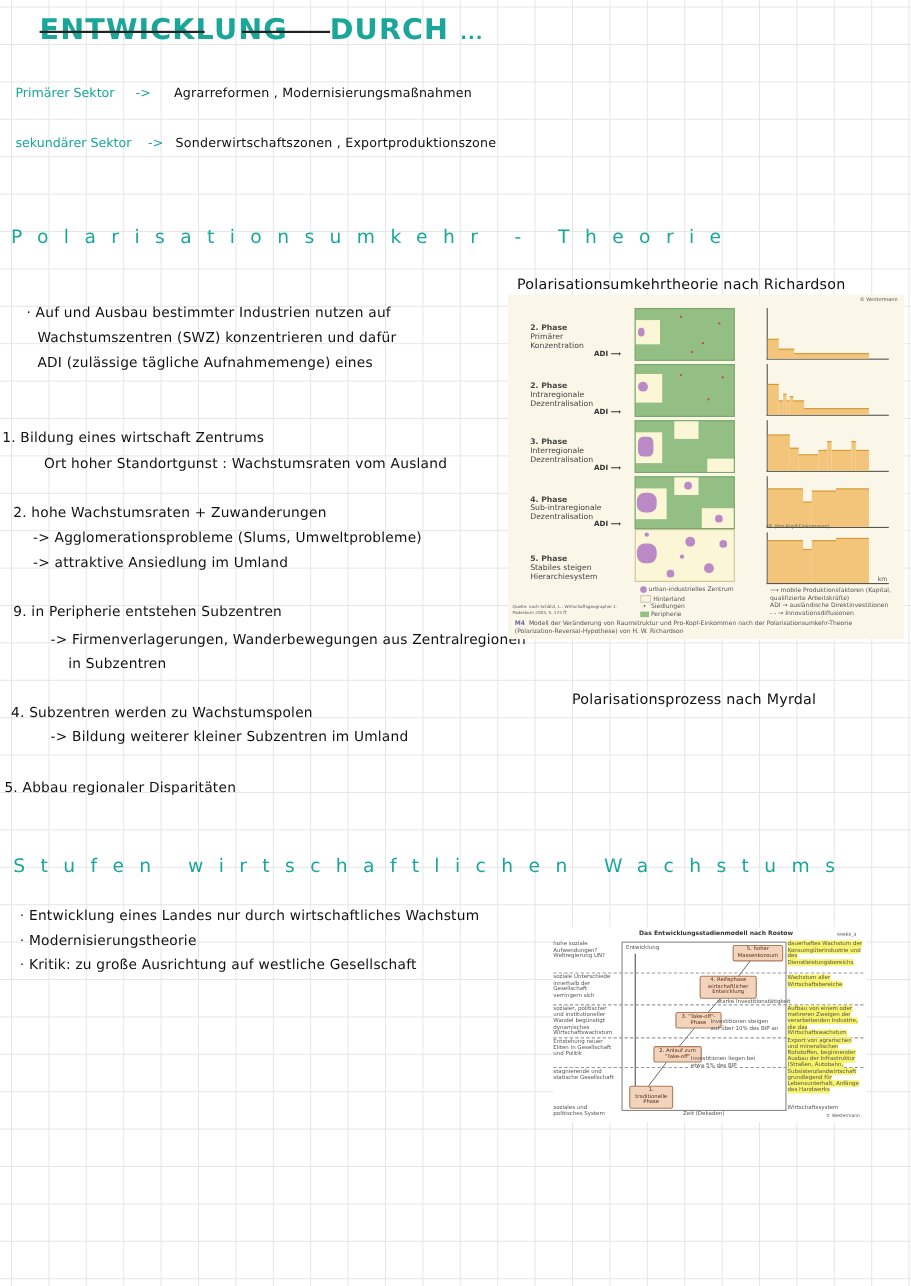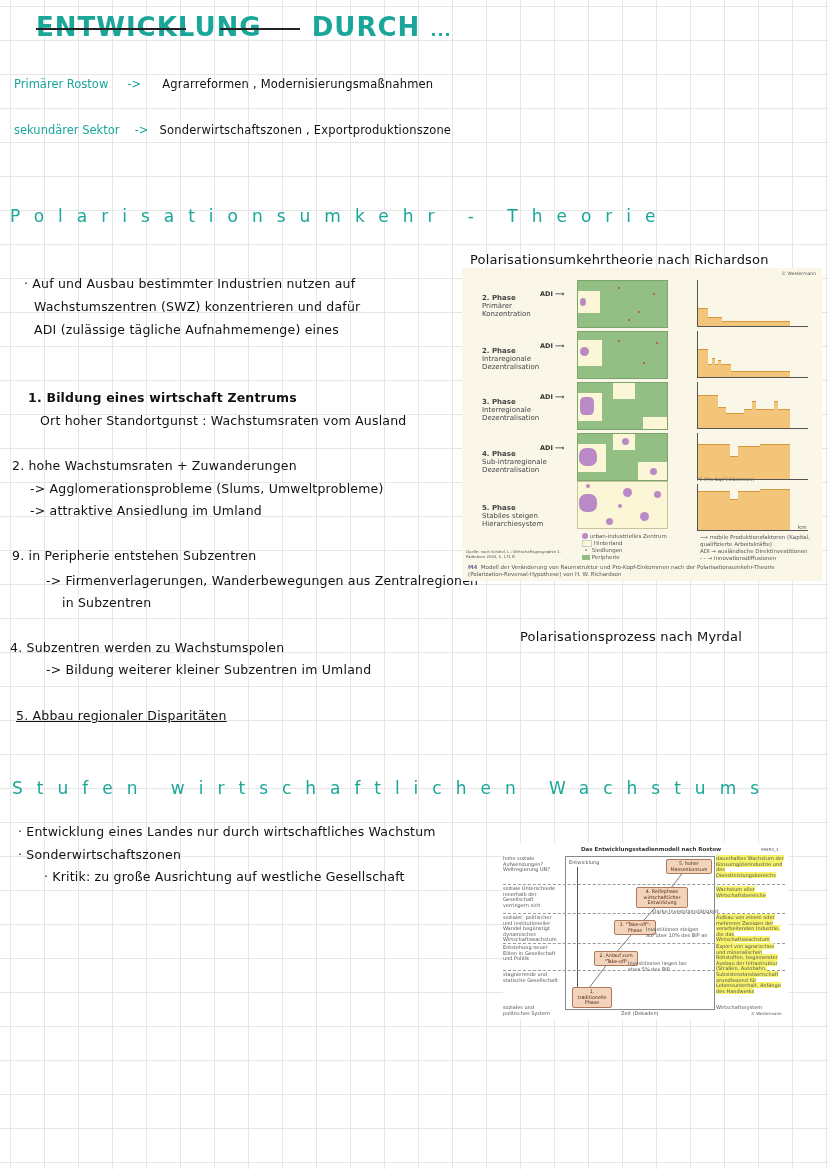--- a/index.html
+++ b/index.html
@@ -19,21 +19,21 @@
   .title-main{font-size:26px;font-weight:bold;color:#1aa79a;letter-spacing:1px;}
   .title-strike{position:absolute;left:36px;top:28px;width:150px;height:2px;background:#222;}
   .title-strike2{position:absolute;left:220px;top:28px;width:80px;height:2px;background:#222;}
   .spaced{font-size:17px;letter-spacing:14px;color:#1aa79a;}
   .sub-teal{font-size:11.5px;color:#1aa79a;}
 
   
   .fig1{position:absolute;left:462px;top:268px;width:360px;height:313px;background:#faf6e8;}
   .phase-label{position:absolute;left:20px;font-size:7px;color:#444;line-height:8px;}
   .phase-label b{font-weight:bold;font-size:7px;}
-  .adi{position:absolute;font-size:6.5px;font-weight:bold;color:#333;}
+  .adi{position:absolute;font-size:6.5px;font-weight:bold;color:#333;margin-top:28px;}
   .map{position:absolute;left:115px;width:89px;height:46px;background:#93bf84;border:1px solid #7aa66d;}
   .hinter{position:absolute;background:#fbf7d6;}
   .blob{position:absolute;background:#b98ac5;border-radius:50%;}
   .dot{position:absolute;width:2px;height:2px;background:#c44;border-radius:50%;}
   .bars{position:absolute;left:235px;width:110px;height:46px;border-left:1px solid #555;border-bottom:1px solid #555;}
   .bar{position:absolute;bottom:0;background:#f2c57a;border-top:1px solid #d49a3a;}
   .legend{position:absolute;font-size:5.5px;color:#555;line-height:7px;}
   .caption{position:absolute;left:6px;top:296px;font-size:5.5px;color:#555;line-height:7px;width:340px;white-space:normal;}
 
   
@@ -42,58 +42,58 @@
   .r-frame{position:absolute;left:62px;top:13px;width:148px;height:152px;border:1px solid #888;}
   .dash{position:absolute;left:0;width:282px;border-top:1px dashed #999;}
   .stage{position:absolute;background:#f2d4bd;border:1px solid #b07a5a;border-radius:2px;font-size:4.8px;color:#5a2a10;text-align:center;line-height:5.5px;padding:1px 2px;white-space:normal;}
   .hl{background:#f7f36a;}
 </style>
 </head>
 <body>
 
 <div class="abs title-main" style="left:36px;top:12px;">
   <span>ENTWICKLUNG</span>
-  <span style="margin-left:40px;">DURCH</span>
+  <span style="margin-left:28px;">DURCH</span>
   <span style="font-size:16px;">...</span>
 </div>
 <div class="title-strike"></div>
 <div class="title-strike2"></div>
 
 <div class="abs" style="left:14px;top:73px;">
-  <span class="sub-teal">Primärer Rostow</span>
+  <span class="sub-teal">Primärer Sektor</span>
   <span class="sub-teal" style="margin-left:14px;">-&gt;</span>
   <span class="hand" style="margin-left:16px;font-size:11.5px;">Agrarreformen , Modernisierungsmaßnahmen</span>
 </div>
 <div class="abs" style="left:14px;top:119px;">
   <span class="sub-teal">sekundärer Sektor</span>
   <span class="sub-teal" style="margin-left:10px;">-&gt;</span>
   <span class="hand" style="margin-left:6px;font-size:11.5px;">Sonderwirtschaftszonen , Exportproduktionszone</span>
 </div>
 
 <div class="abs spaced" style="left:10px;top:206px;">Polarisationsumkehr - Theorie</div>
 
 <div class="abs hand" style="left:24px;top:276px;">· Auf und Ausbau bestimmter Industrien nutzen auf</div>
 <div class="abs hand" style="left:34px;top:299px;">Wachstumszentren (SWZ) konzentrieren und dafür</div>
 <div class="abs hand" style="left:34px;top:322px;">ADI (zulässige tägliche Aufnahmemenge) eines</div>
 
-<div class="abs hand" style="left:28px;top:390px;font-weight:bold;">1. Bildung eines wirtschaft Zentrums</div>
+<div class="abs hand" style="left:2px;top:390px;">1. Bildung eines wirtschaft Zentrums</div>
 <div class="abs hand" style="left:40px;top:413px;">Ort hoher Standortgunst : Wachstumsraten vom Ausland</div>
 
 <div class="abs hand" style="left:12px;top:458px;">2. hohe Wachstumsraten + Zuwanderungen</div>
 <div class="abs hand" style="left:30px;top:481px;">-&gt; Agglomerationsprobleme (Slums, Umweltprobleme)</div>
 <div class="abs hand" style="left:30px;top:503px;">-&gt; attraktive Ansiedlung im Umland</div>
 
 <div class="abs hand" style="left:12px;top:548px;">9. in Peripherie entstehen Subzentren</div>
 <div class="abs hand" style="left:46px;top:573px;">-&gt; Firmenverlagerungen, Wanderbewegungen aus Zentralregionen</div>
 <div class="abs hand" style="left:62px;top:595px;">in Subzentren</div>
 
 <div class="abs hand" style="left:10px;top:640px;">4. Subzentren werden zu Wachstumspolen</div>
 <div class="abs hand" style="left:46px;top:662px;">-&gt; Bildung weiterer kleiner Subzentren im Umland</div>
 
-<div class="abs hand" style="left:16px;top:708px;text-decoration:underline;">5. Abbau regionaler Disparitäten</div>
+<div class="abs hand" style="left:4px;top:708px;">5. Abbau regionaler Disparitäten</div>
 
 <div class="abs hand" style="left:470px;top:252px;font-size:13px;">Polarisationsumkehrtheorie nach Richardson</div>
 
 <div class="fig1">
   <div class="legend" style="right:6px;top:2px;font-size:4.5px;">© Westermann</div>
 
   <div class="phase-label" style="top:26px;"><b>2. Phase</b><br><span>Primärer</span><br><span>Konzentration</span></div>
   <div class="phase-label" style="top:79px;"><b>2. Phase</b><br><span>Intraregionale</span><br><span>Dezentralisation</span></div>
   <div class="phase-label" style="top:130px;"><b>3. Phase</b><br><span>Interregionale</span><br><span>Dezentralisation</span></div>
   <div class="phase-label" style="top:182px;"><b>4. Phase</b><br><span>Sub-intraregionale</span><br><span>Dezentralisation</span></div>
@@ -197,22 +197,22 @@
   <div class="caption">
     <b style="color:#6a6a9a;">M4</b>&nbsp;&nbsp;<span>Modell der Veränderung von Raumstruktur und Pro-Kopf-Einkommen nach der Polarisationsumkehr-Theorie (Polarization-Reversal-Hypothese) von H. W. Richardson</span>
   </div>
 </div>
 
 <div class="abs hand" style="left:520px;top:629px;font-size:13px;">Polarisationsprozess nach Myrdal</div>
 
 <div class="abs spaced" style="left:12px;top:778px;">Stufen wirtschaftlichen Wachstums</div>
 
 <div class="abs hand" style="left:18px;top:824px;">· Entwicklung eines Landes nur durch wirtschaftliches Wachstum</div>
-<div class="abs hand" style="left:18px;top:847px;">· Sonderwirtschaftszonen</div>
-<div class="abs hand" style="left:18px;top:869px;margin-left:26px;">· Kritik: zu große Ausrichtung auf westliche Gesellschaft</div>
+<div class="abs hand" style="left:18px;top:847px;">· Modernisierungstheorie</div>
+<div class="abs hand" style="left:18px;top:869px;">· Kritik: zu große Ausrichtung auf westliche Gesellschaft</div>
 
 <div class="fig2">
   <div class="small" style="left:78px;top:4px;font-size:5.5px;font-weight:bold;color:#333;">Das Entwicklungsstadienmodell nach Rostow</div>
   <div class="small" style="left:258px;top:4px;font-size:4px;">999EX_3</div>
 
   <div class="r-frame">
     <div class="small" style="left:3px;top:3px;">Entwicklung</div>
     <div style="position:absolute;left:11px;top:10px;width:1px;height:140px;background:#555;"></div>
     <svg style="position:absolute;left:0;top:0;" width="148" height="152">
       <polyline points="20,135 45,102 70,72 95,44 118,14" fill="none" stroke="#555" stroke-width="0.8"></polyline>

